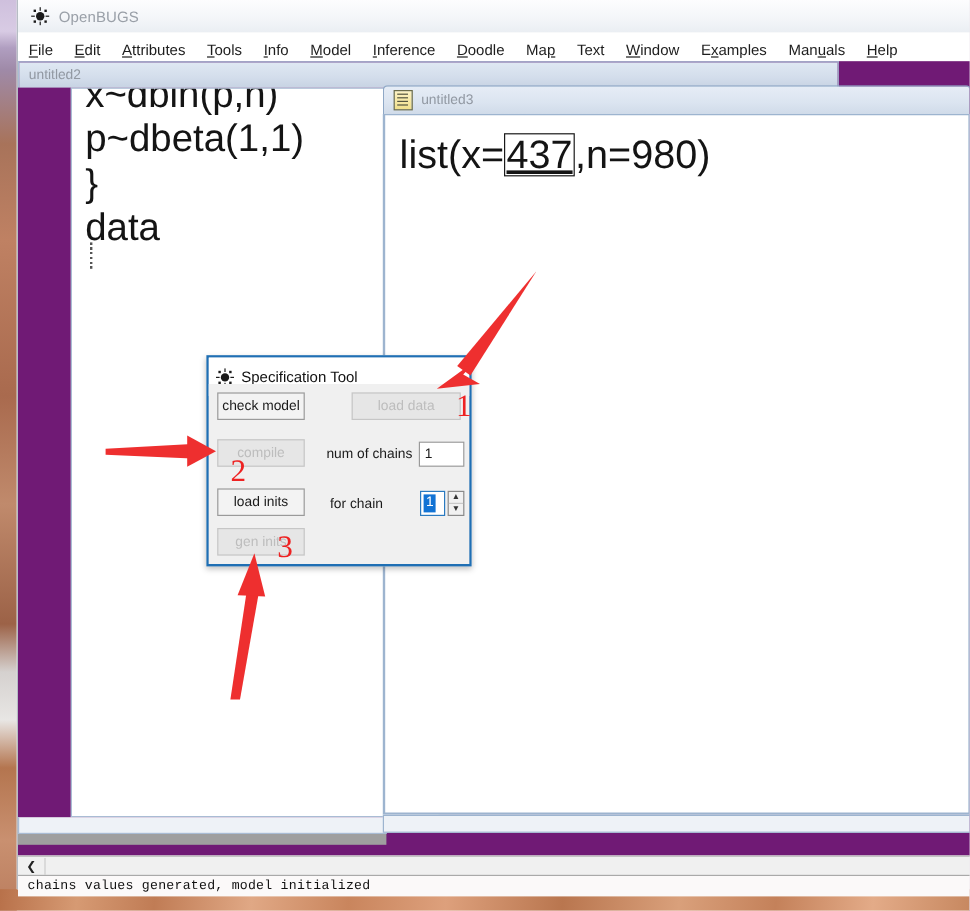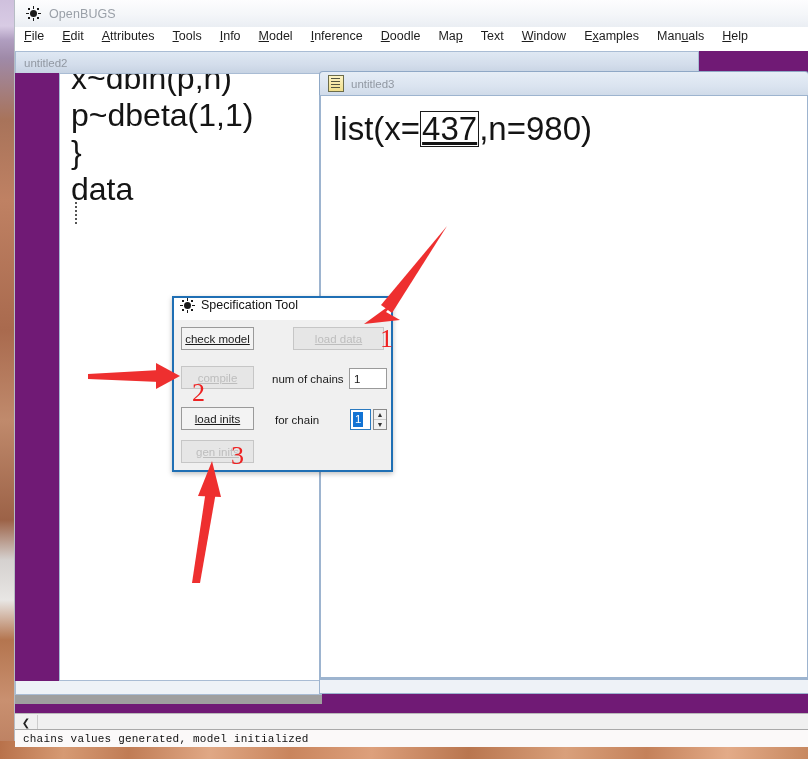--- a/index.html
+++ b/index.html
@@ -84,21 +84,21 @@
     letter-spacing: 0.1px;
   }
 
   
   #menubar {
     position: absolute;
     left: 0; top: 27px;
     width: 794px; height: 24px;
     background: #ffffff;
     display: flex;
-    align-items: flex-start;
+    align-items: flex-end;
     padding-left: 0px;
     box-sizing: border-box;
   }
   .menu-item {
     font-size: 12.5px;
     color: #1d1d1d;
     padding: 2px 9px;
     white-space: nowrap;
     cursor: default;
   }
@@ -263,21 +263,21 @@
     box-sizing: border-box;
     box-shadow: 0 2px 5px rgba(0,0,0,0.25);
     z-index: 50;
   }
   #spec-titlebar {
     position: absolute;
     left: 0; top: 0;
     width: 217px; height: 32px;
     background: #ffffff;
     display: flex;
-    align-items: flex-start;
+    align-items: center;
     padding-left: 6px;
     box-sizing: border-box;
   }
   #spec-title {
     font-size: 12.5px;
     color: #121212;
   }
   #spec-body {
     position: absolute;
     left: 0; top: 22px;
@@ -288,21 +288,20 @@
     position: absolute;
     height: 23px;
     border: 1px solid #9a9a9a;
     box-sizing: border-box;
     font-size: 11.5px;
     display: flex;
     align-items: center;
     justify-content: center;
     background: #f3f3f3;
     color: #1a1a1a;
-    text-decoration: underline;
   }
   .spec-btn.disabled {
     background: #e6e6e6;
     border: 1px solid #c6c6c6;
     color: #bdbdbd;
   }
   .spec-label {
     position: absolute;
     font-size: 11.5px;
     color: #1a1a1a;

